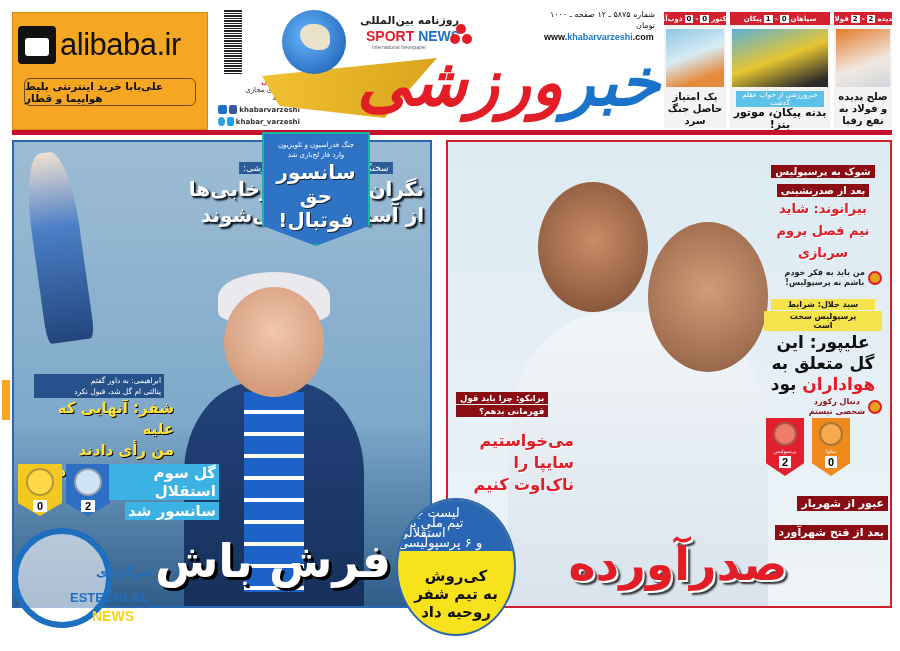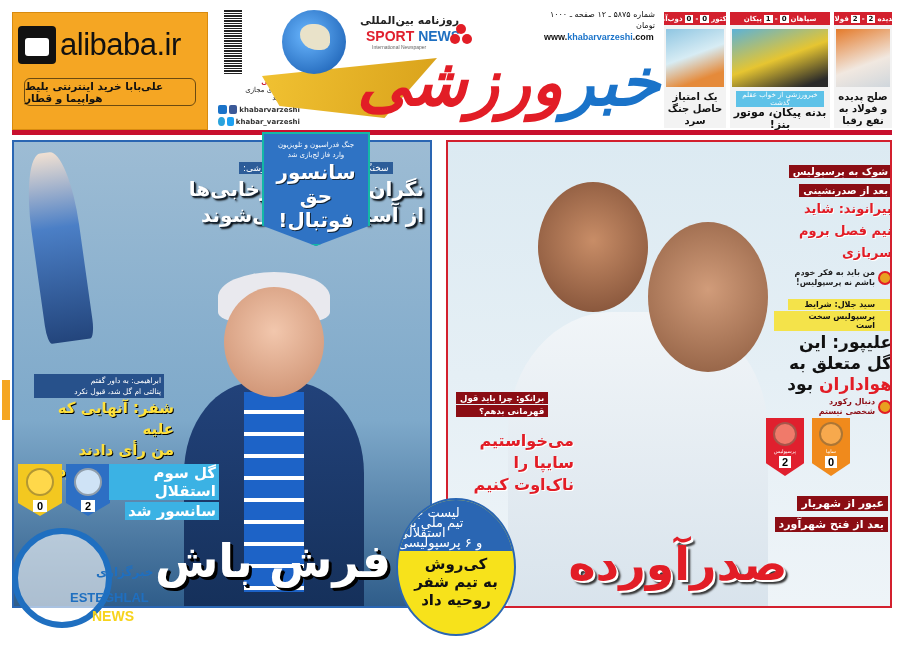--- a/index.html
+++ b/index.html
@@ -65,41 +65,41 @@
 .shield{left:262px;top:132px;width:108px;height:114px;background:#2f73c4;border:2px solid #14b8a6;clip-path:polygon(0 0,100% 0,100% 82%,50% 100%,0 82%)}
 .shield .k{font-size:7px;color:#fff;text-align:center;direction:rtl;line-height:10px;margin-top:6px}
 .shield .h{font-size:20px;font-weight:bold;color:#fff;text-align:center;direction:rtl;line-height:24px;text-shadow:1px 1px 0 #123}
 
 .rp{left:446px;top:140px;width:446px;height:468px;background:linear-gradient(180deg,#dceaf2,#eef4f8);border:2px solid #d3202e;overflow:hidden}
 .players{left:60px;top:20px;width:260px;height:450px}
 .p1{position:absolute;left:30px;top:20px;width:110px;height:130px;border-radius:50%;background:radial-gradient(circle at 50% 45%,#c88d67,#7a4a32)}
 .p2{position:absolute;left:140px;top:60px;width:120px;height:150px;border-radius:50%;background:radial-gradient(circle at 50% 45%,#d19c7a,#8b5a3e)}
 .shirt{position:absolute;left:0;top:150px;width:260px;height:300px;background:linear-gradient(180deg,#f1f5f8,#d8e3ec);border-radius:40% 40% 0 0}
 .rk{padding:1px 4px;background:#8b0d14;color:#fff;font-size:10px;font-weight:bold;direction:rtl;display:inline-block}
-.rblock{left:326px;top:18px;width:118px;direction:rtl;text-align:right}
+.rblock{left:316px;top:18px;width:118px;direction:rtl;text-align:center}
 .rblock .big{font-size:13px;font-weight:bold;color:#e21d26;line-height:22px;text-shadow:1px 1px 0 #fff}
 .arrow{width:14px;height:14px;border-radius:50%;background:#e8a020;border:2px solid #e21d26;display:inline-block}
 .subq{font-size:8px;font-weight:bold;color:#222;line-height:10px}
 .ylab{background:#f4e34a;color:#111;font-size:8px;font-weight:bold;padding:1px 17px;display:inline-block}
 .black{font-size:17px;font-weight:bold;color:#111;line-height:21px}
 .redw{color:#e21d26}
 .badge2{top:276px;width:38px;height:58px;clip-path:polygon(0 0,100% 0,100% 78%,50% 100%,0 78%);display:flex;flex-direction:column;align-items:center;padding-top:4px}
 .badge2 .crest{width:24px;height:24px;border-radius:50%;background:#fff;border:2px solid rgba(0,0,0,.3)}
 .badge2 .nm{font-size:5px;color:#fff;margin-top:2px}
 .badge2 .score{margin-top:2px;background:#fff;color:#000;font-weight:bold;font-size:11px;width:12px;text-align:center;font-family:"Liberation Sans",sans-serif}
 .kick2{left:8px;top:250px;direction:rtl;text-align:right}
 .kick2 .rk{font-size:8.5px;display:block;margin-bottom:1px}
 .redq{left:6px;top:288px;width:120px;font-size:16px;font-weight:bold;color:#e21d26;text-shadow:1px 1px 0 #fff;direction:rtl;text-align:right;line-height:22px}
 .rsub{left:200px;top:350px;width:240px;direction:rtl;text-align:right}
-.rsub .rk{font-size:11px;margin-bottom:2px}
+.rsub .rk{font-size:11px;margin-bottom:10px}
 .bighead-r{left:80px;top:395px;width:300px;font-size:46px;font-weight:bold;color:#e21d26;text-shadow:2px 2px 0 #fff,4px 4px 2px #333;direction:rtl;text-align:center}
 
 .circle{left:396px;top:498px;width:120px;height:138px;border-radius:50%;background:#f7e21b;border:2px solid #2a66b3;overflow:hidden}
 .circle .top{background:#2a66b3;color:#fff;font-size:13px;text-align:left;direction:rtl;line-height:10px;padding-top:8px;padding-bottom:3px}
-.circle .main{font-size:15px;font-weight:bold;color:#111;text-align:center;direction:rtl;line-height:18px;margin-top:4px}
+.circle .main{font-size:15px;font-weight:bold;color:#111;text-align:center;direction:rtl;line-height:18px;margin-top:16px}
 
 .wm{left:12px;top:528px;width:100px;height:100px;border-radius:50%;border:6px solid #1f6fc0;background:rgba(255,255,255,.6)}
 .wm-txt{left:70px;top:590px;font-size:13px;font-weight:bold;color:#1f6fc0;font-family:"Liberation Sans",sans-serif}
 .wm-txt2{left:92px;top:608px;font-size:14px;font-weight:bold;color:#f7d31b;font-family:"Liberation Sans",sans-serif}
 .wm-txt2 span{font-size:9px;color:#fff}
 .wm-fa{left:96px;top:565px;font-size:12px;font-weight:bold;color:#1f6fc0}
 .sideStrip{left:2px;top:380px;width:8px;height:40px;background:#f5a623}
 </style>
 </head>
 <body>

